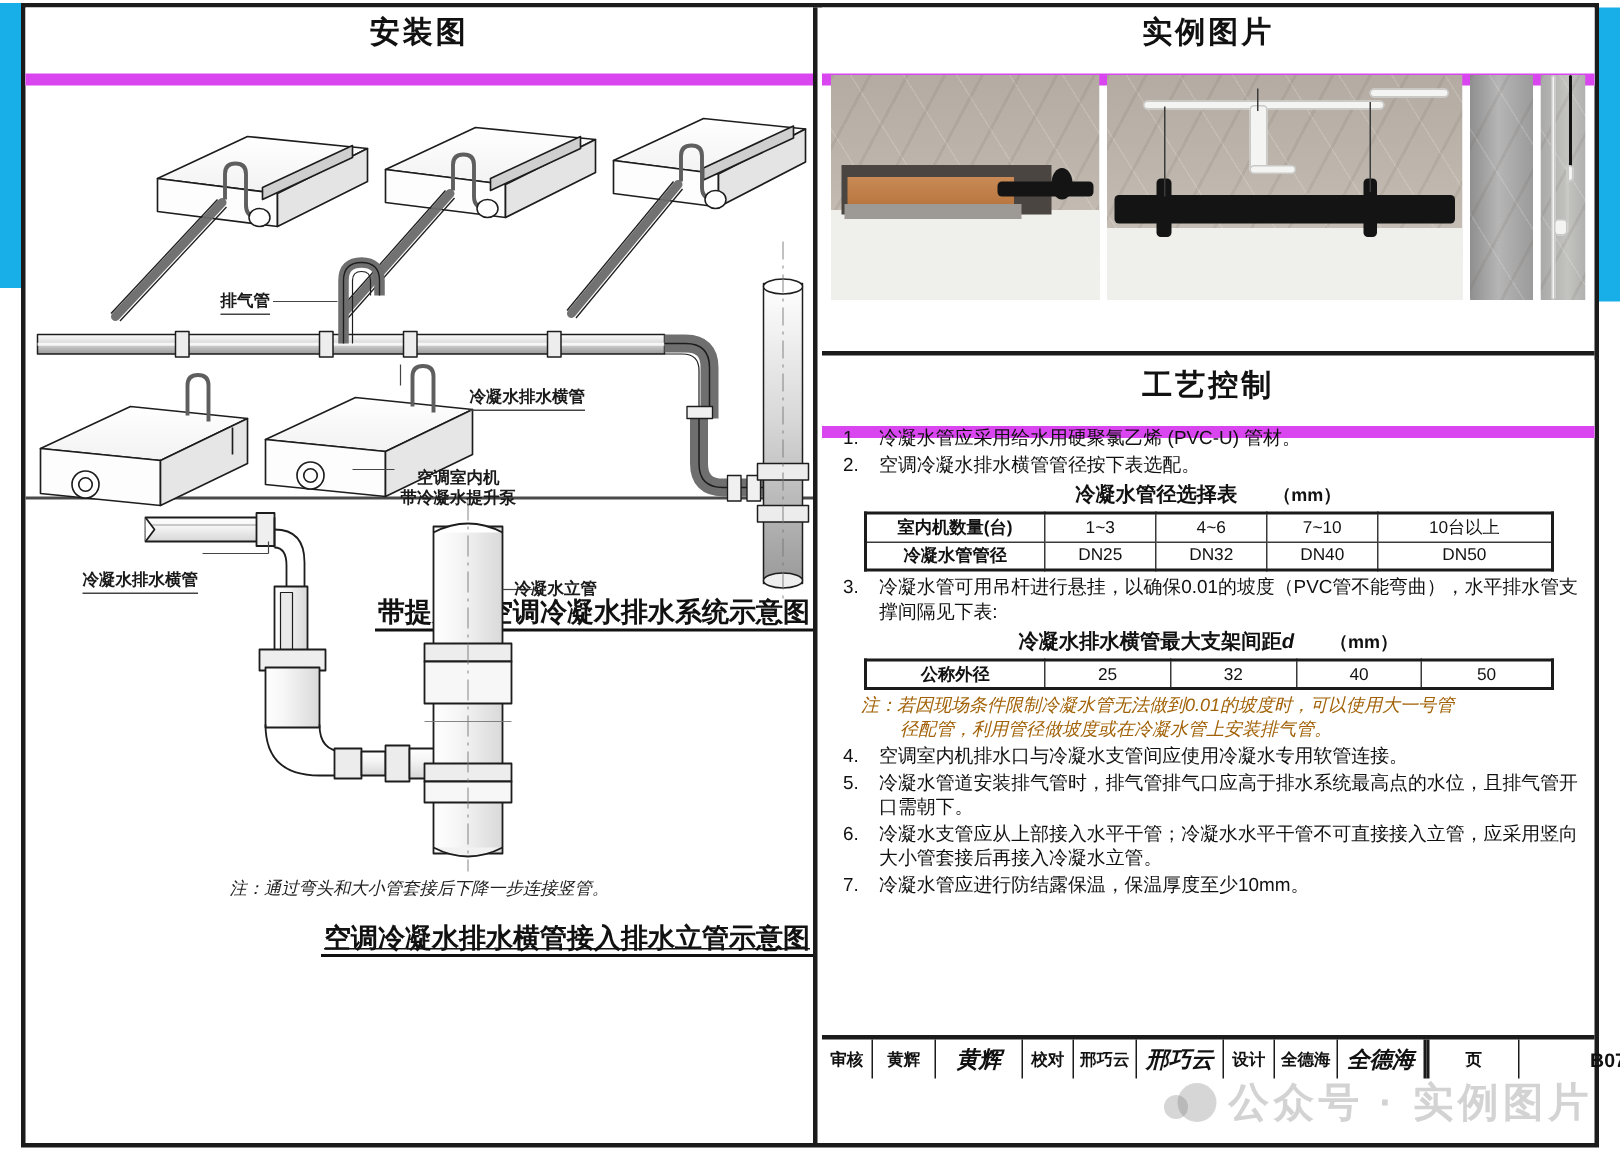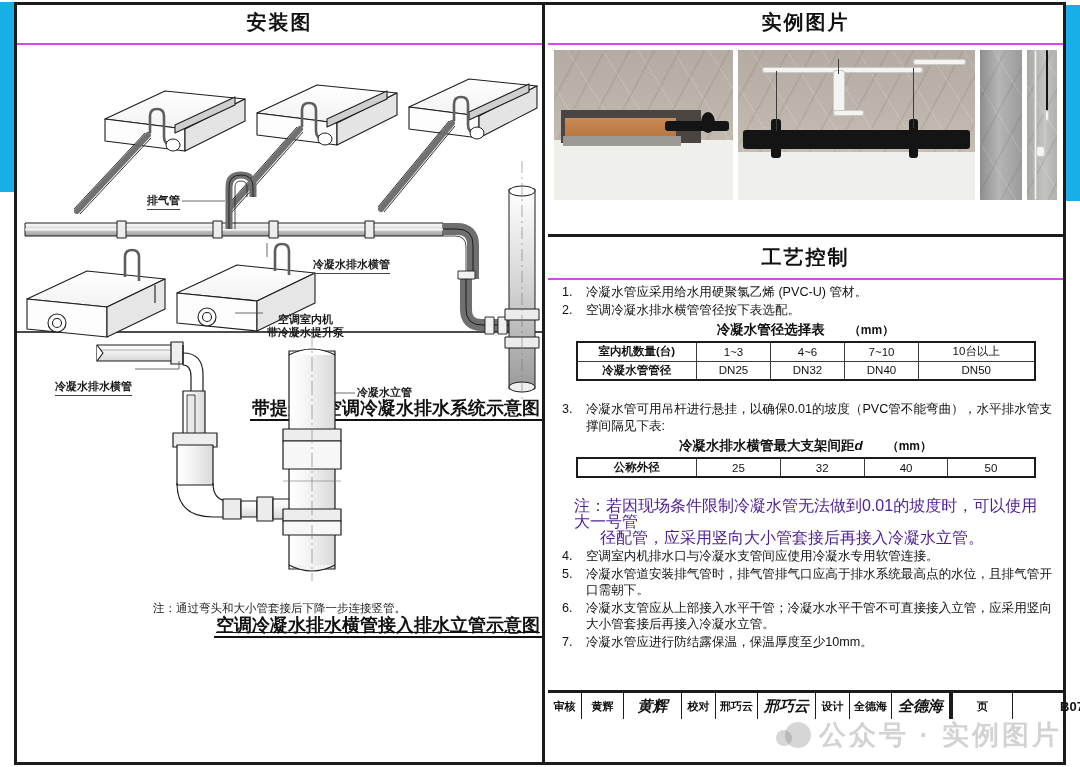--- a/index.html
+++ b/index.html
@@ -22,23 +22,23 @@
     position:absolute; left:14px; top:2px; right:14px; bottom:2px;
     border:3px solid #1b1b1b; background:#fff;
   }
 
   
   .col-left  { position:absolute; left:0;    top:0; width:528px; bottom:0; border-right:3px solid #1b1b1b; }
   .col-right { position:absolute; left:531px; top:0; right:0;    bottom:0; }
 
   
   .panel-head {
-    height:40px; line-height:34px; text-align:center;
+    height:52px; line-height:34px; text-align:center;
     font-size:20px; font-weight:bold; color:#111;
-    border-bottom:2px solid #d946ef; background:#fff;
+    border-bottom:8px solid #d946ef; background:#fff;
     letter-spacing:2px;
   }
 
   
   .diagram-area { position:absolute; top:36px; left:0; right:0; bottom:0; }
   .dgm-top { position:relative; height:292px; border-bottom:2px solid #4a4a4a; }
   .dgm-bot { position:relative; height:330px; }
 
   .dgm-title {
     position:absolute; width:100%; text-align:right;
@@ -88,25 +88,25 @@
   ol.spec > li {
     position:relative; padding-left:28px; margin-bottom:1px;
     font-size:12.6px; line-height:16.5px; color:#111;
   }
   ol.spec > li > .num { position:absolute; left:4px; top:0; font-size:12.6px; }
 
   .tbl-title { text-align:center; font-size:13.5px; font-weight:bold; margin:3px 0 2px; color:#111; }
   .tbl-title .unit { font-weight:bold; margin-left:24px; font-size:12px; }
   .tbl-title i { font-style:italic; }
 
-  table.spec-tbl { width:460px; margin:0 auto 20px; border-collapse:collapse; border:2px solid #1b1b1b; background:#fff; }
+  table.spec-tbl { width:460px; margin:0 auto 2px; border-collapse:collapse; border:2px solid #1b1b1b; background:#fff; }
   table.spec-tbl td { border:1px solid #3a3a3a; text-align:center; font-size:11.5px; height:19px; color:#111; }
   table.spec-tbl td.hd { font-weight:bold; width:120px; }
 
-  .sub-note { font-size:16px; line-height:16px; padding-left:16px; text-indent:0; color:#4c1d95; }
+  .sub-note { font-size:12px; line-height:16px; padding-left:16px; text-indent:0; color:#a16207;font-style:italic; }
   .sub-note .ind { display:block; padding-left:26px; }
 
   
   .titleblock { position:absolute; left:0; right:0; bottom:0; height:72px; border-top:3px solid #1b1b1b; }
   .tb-row1 { position:relative; height:44px; border-bottom:2px solid #1b1b1b; display:flex; }
   .tb-name { flex:1 1 auto; display:flex; align-items:center; justify-content:center;
              font-size:19px; font-weight:bold; letter-spacing:1px; color:#111; border-right:2px solid #1b1b1b; }
   .tb-atlas-lab { flex:0 0 62px; display:flex; align-items:center; justify-content:center; font-size:11px; font-weight:bold; border-right:2px solid #1b1b1b; }
   .tb-atlas-val { flex:0 0 118px; display:flex; align-items:center; justify-content:center; font-size:15px; font-weight:bold; letter-spacing:.5px; }
 
@@ -354,23 +354,23 @@
               </g>
 
               <line x1="118" y1="36" x2="162" y2="36" stroke="#444" stroke-width="0.8"></line>
               <line x1="162" y1="36" x2="162" y2="28" stroke="#444" stroke-width="0.8"></line>
               <line x1="318" y1="60" x2="338" y2="60" stroke="#444" stroke-width="0.8"></line>
             </g>
           </svg>
 
           <div class="lbl u" style="left:38px; top:46px;">冷凝水排水横管</div>
 
-          <div class="lbl" style="left:340px; top:52px;">冷凝水立管</div>
-
-          <div class="dgm-note" style="top:268px;">注：通过弯头和大小管套接后下降一步连接竖管。</div>
+          <div class="lbl" style="left:326px; top:52px;">冷凝水立管</div>
+
+          <div class="dgm-note" style="top:252px;font-style:italic;">注：通过弯头和大小管套接后下降一步连接竖管。</div>
 
           <div class="dgm-title" style="top:280px;text-decoration:underline;">
             <span>空调冷凝水排水横管接入排水立管示意图</span>
           </div>
         </div>
 
       </div>
     </div>
 
     <div class="col-right">
@@ -479,21 +479,21 @@
               <td>25</td>
               <td>32</td>
               <td>40</td>
               <td>50</td>
             </tr>
           </tbody>
             </table>
 
           <div class="sub-note">
             <span>注：若因现场条件限制冷凝水管无法做到0.01的坡度时，可以使用大一号管</span>
-            <span class="ind">径配管，应采用竖向大小管套接后再接入冷凝水立管。</span>
+            <span class="ind">径配管，利用管径做坡度或在冷凝水管上安装排气管。</span>
           </div>
 
           <ol class="spec" style="margin-top:2px;">
             <li>
               <span class="num">4.</span>
               <span>空调室内机排水口与冷凝水支管间应使用冷凝水专用软管连接。</span>
             </li>
             <li>
               <span class="num">5.</span>
               <span>冷凝水管道安装排气管时，排气管排气口应高于排水系统最高点的水位，且排气管开口需朝下。</span>

